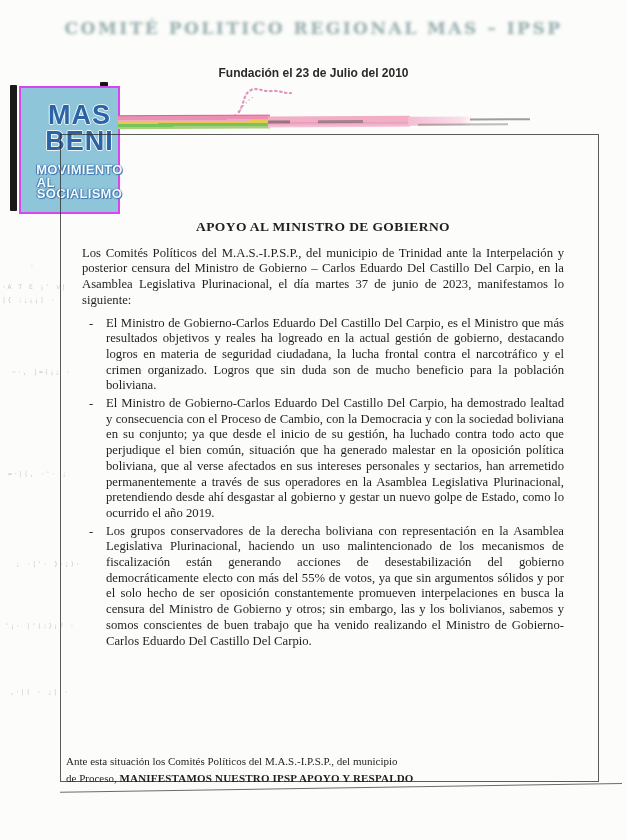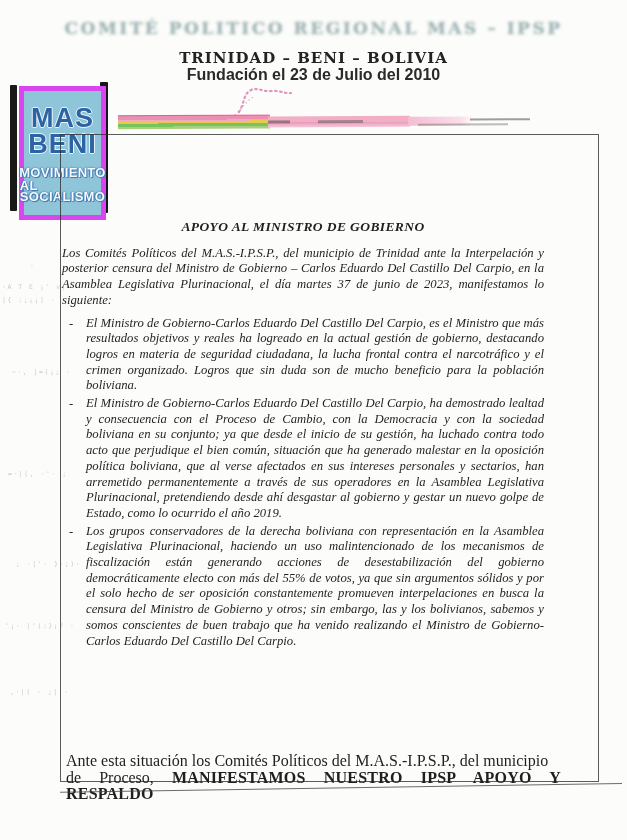--- a/index.html
+++ b/index.html
@@ -24,32 +24,32 @@
     text-shadow:0 0 2px #bfd9d6;
   }
   .loc-line{
     position:absolute;left:0;top:49px;width:627px;text-align:center;
     font-family:"DejaVu Serif", serif;
     font-weight:800;font-size:15px;letter-spacing:1px;color:#222;
   }
   .found-line{
     position:absolute;left:0;top:66px;width:627px;text-align:center;
     font-family:"Liberation Sans", sans-serif;
-    font-weight:700;font-size:16px;color:#2a2a2a;
+    font-weight:700;font-size:12px;color:#2a2a2a;
   }
   
   .squiggle{position:absolute;left:225px;top:82px;width:90px;height:36px;opacity:.85;}
   
   .logo{position:absolute;left:8px;top:82px;width:100px;height:133px;}
   .logo .bar-l{position:absolute;left:2px;top:3px;width:7px;height:126px;background:#191919;border-radius:1px;}
   .logo .bar-r{position:absolute;right:0px;top:0px;width:8px;height:131px;background:#161616;border-radius:1px;}
   .logo .panel{
     position:absolute;left:11px;top:4px;width:77px;height:124px;
-    background:#8ec5d9;border:5px solid #d946ef;
-    display:flex;flex-direction:column;align-items:center;justify-content:center;
+    background:#8ec5d9;border:2px solid #d946ef;
+    display:flex;flex-direction:column;align-items:center;justify-content:center;padding-left:20px;
   }
   .logo .big{
     font-family:"Liberation Sans", sans-serif;font-weight:800;
     font-size:27px;line-height:26px;letter-spacing:1px;color:#2b63a5;
     text-shadow:1px 0 0 #e8f4f8,-1px 0 0 #e8f4f8,0 1px 0 #e8f4f8,0 -1px 0 #e8f4f8;
   }
   .logo .small{
     font-family:"Liberation Sans", sans-serif;font-weight:800;
     font-size:13px;line-height:11px;letter-spacing:.3px;color:#f4fbff;
     text-shadow:0 0 2px #2b63a5,1px 1px 0 #4d86b8,-1px 0 0 #4d86b8;
@@ -82,37 +82,36 @@
     background:linear-gradient(90deg,#f4bed2,#f9dde8 80%,rgba(249,221,232,0));
   }
   .band .dash1{position:absolute;left:352px;top:7px;width:60px;height:2px;background:rgba(80,80,80,.55);}
   .band .dash2{position:absolute;left:300px;top:12px;width:90px;height:1.5px;background:rgba(90,90,90,.4);}
   
   .doc-box{
     position:absolute;left:60px;top:134px;width:537px;height:646px;
     border:1.3px solid rgba(45,45,45,.78);
   }
   .doc-content{
-    position:absolute;left:62px;top:219px;width:482px;
+    position:absolute;left:82px;top:219px;width:482px;
     font-size:12.7px;line-height:15.7px;
     text-align:justify;
-    font-style:italic;
   }
   .doc-title{
     text-align:center;font-weight:700;font-size:13.5px;letter-spacing:.4px;
     margin-bottom:11px;
   }
   .intro{margin-bottom:7px;}
   ul.points{list-style:none;margin:0;padding:0;}
   ul.points li{display:flex;margin:0 0 2px 0;}
   ul.points .dash{flex:0 0 17px;padding-left:7px;text-align:left;}
   ul.points .pt{flex:1;text-align:justify;}
   .closing{
     position:absolute;left:66px;top:753px;width:495px;
-    font-size:16px;line-height:16.5px;text-align:justify;
+    font-size:11px;line-height:16.5px;text-align:justify;
   }
   .closing b{font-weight:700;letter-spacing:.2px;}
   .closing-underline{
     position:absolute;left:60px;top:783px;width:562px;height:0;
     border-top:1.3px solid rgba(70,70,70,.8);
     transform:rotate(-.9deg);transform-origin:right center;
   }
   
   .artifact{
     position:absolute;
@@ -120,21 +119,20 @@
     font-size:6.5px;letter-spacing:1.5px;color:#9aa3a3;
     opacity:.55;filter:blur(.4px);white-space:nowrap;
   }
 </style>
 </head>
 <body>
 
 <div class="page">
 
   <div class="faded-title">COMITÉ POLITICO REGIONAL MAS – IPSP</div>
-  <div class="loc-line">TRINIDAD – BENI – BOLIVIA</div>
   <div class="found-line">Fundación el 23 de Julio del 2010</div>
 
   <div class="squiggle">
     <svg width="90" height="36" viewBox="0 0 90 36">
       <path d="M14 30 C 20 20, 18 12, 26 8 C 32 5, 38 10, 46 9 C 54 8, 60 12, 66 11" fill="none" stroke="#d667a2" stroke-width="2.2" stroke-dasharray="1.5 3.5" stroke-linecap="round" opacity=".8"></path>
       <path d="M10 33 C 18 26, 22 18, 30 14" fill="none" stroke="#c75b96" stroke-width="1.4" stroke-dasharray="1 3" opacity=".7"></path>
     </svg>
   </div>
 
   <div class="logo">

